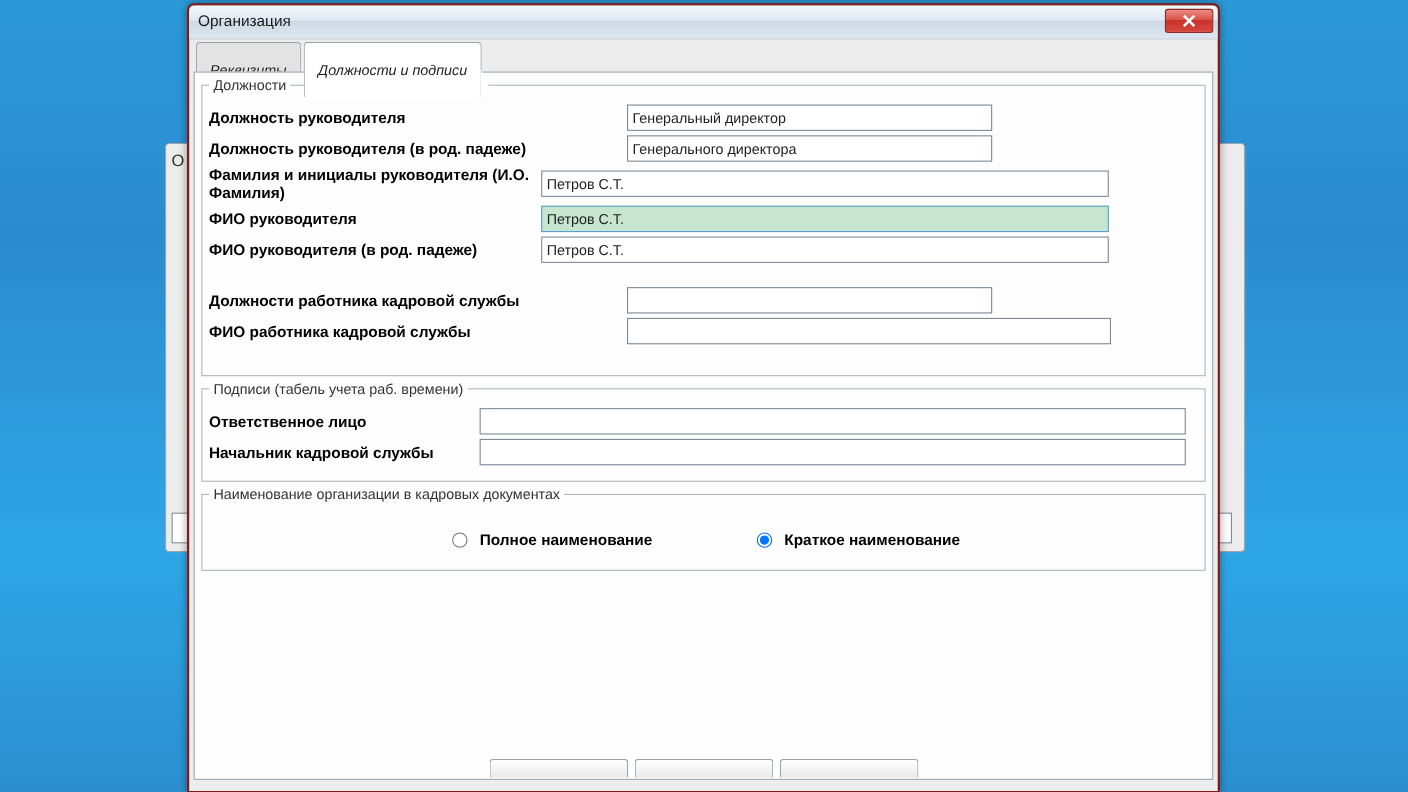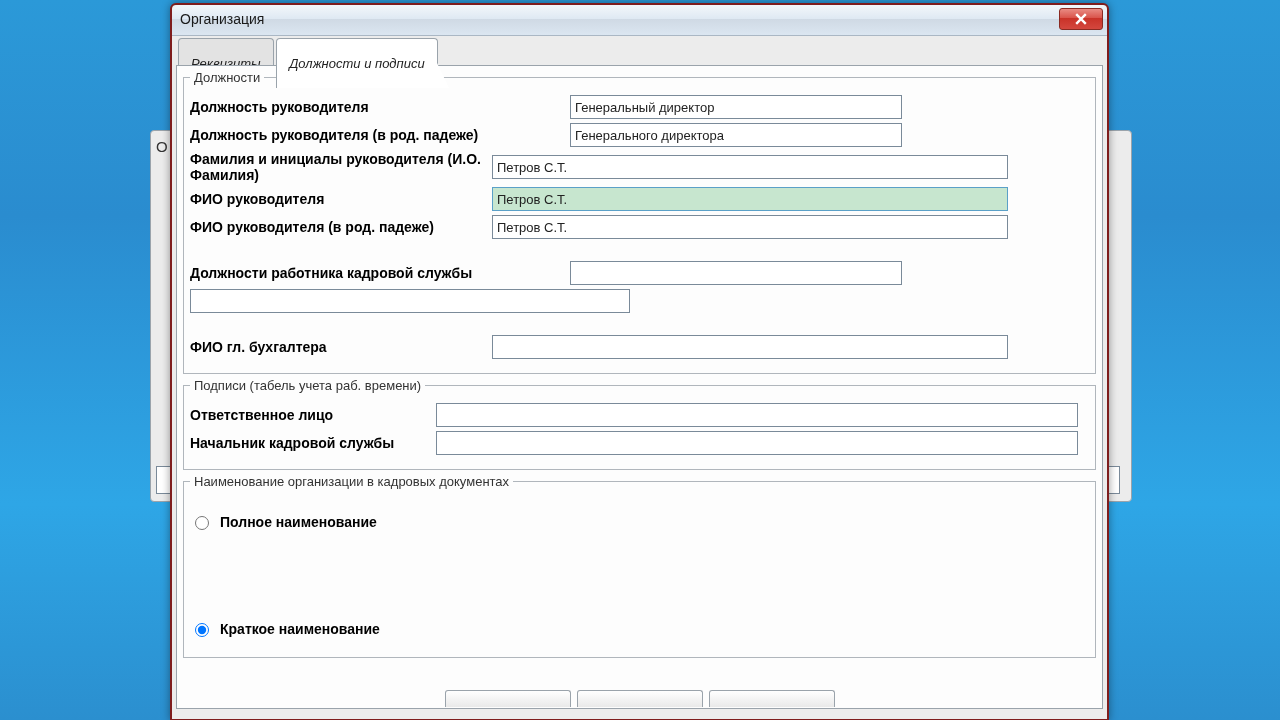--- a/index.html
+++ b/index.html
@@ -179,21 +179,20 @@
   .in-438 { width: 430px; }
   .in-640 { width: 632px; }
 
   .spacer { height: 14px; }
 
   .radio-row {
     display: flex;
     justify-content: center;
     gap: 90px;
     padding: 18px 0 10px 0;
-    flex-direction: column;
   }
   .radio-opt {
     display: flex;
     align-items: center;
     gap: 8px;
     font-size: 14px;
     font-weight: bold;
     color: #000;
     cursor: pointer;
   }
@@ -270,30 +269,27 @@
 
       <div class="spacer"></div>
 
       <div class="row">
         <label class="lbl-380">Должности работника кадровой службы</label>
         <input type="text" class="in-330" value="" style="">
       </div>
 
 
       <div class="row">
+        <label class="lbl-380">ФИО работника кадровой службы</label>
         <input type="text" class="in-438" value="" style="">
       </div>
 
       <div class="spacer"></div>
 
 
-      <div class="row">
-        <label class="lbl-302">ФИО гл. бухгалтера</label>
-        <input type="text" class="in-514" value="" style="">
-      </div>
     </fieldset>
 
     <fieldset class="group">
       <legend>Подписи (табель учета раб. времени)</legend>
 
       <div class="row">
         <label class="lbl-246">Ответственное лицо</label>
         <input type="text" class="in-640" value="" style="">
       </div>
 

